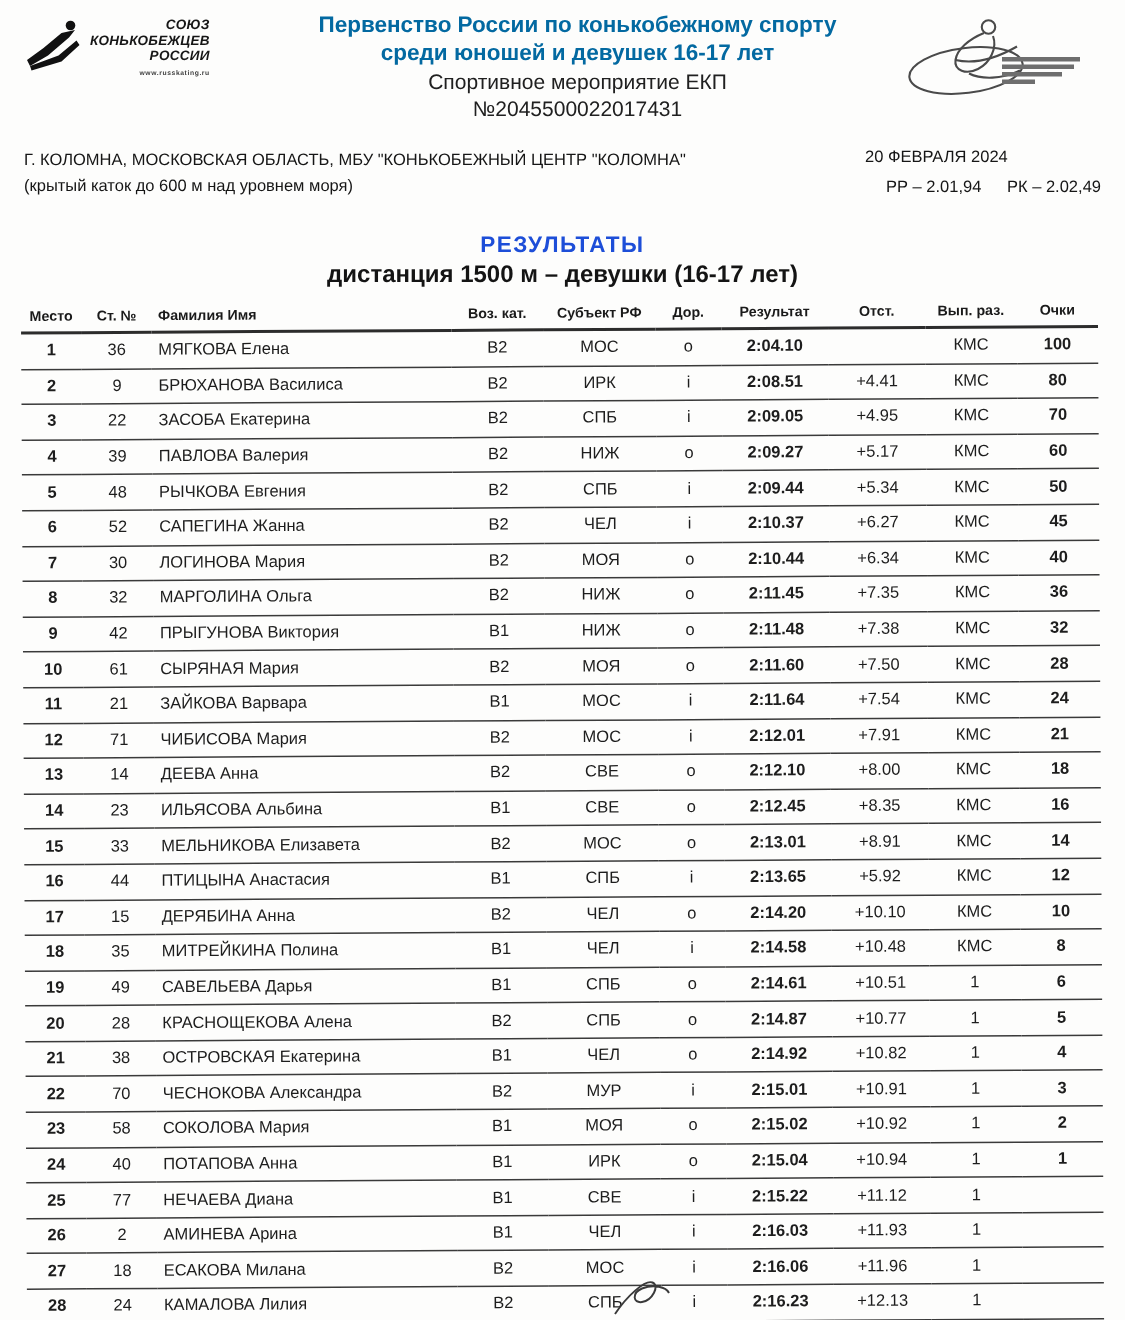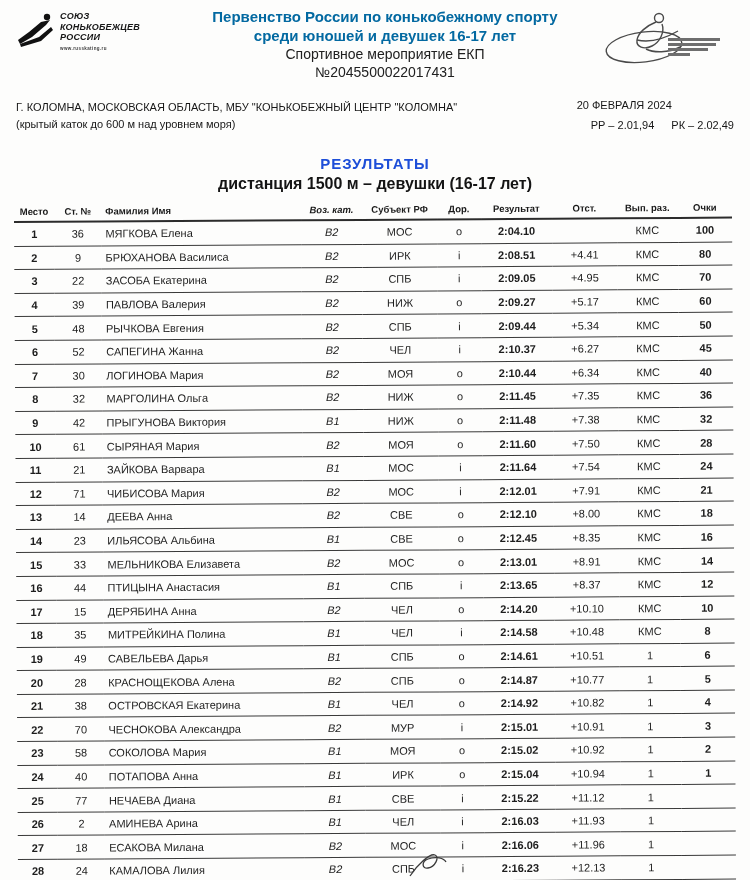--- a/index.html
+++ b/index.html
@@ -4,21 +4,21 @@
 <style>
   html,body{margin:0;padding:0;background:#e9e9e9;}
   .page{
     width:750px;height:880px;margin:0 auto;background:#fdfdfc;
     font-family:"Liberation Sans",sans-serif;color:#1c1c1c;
     position:relative;overflow:hidden;box-sizing:border-box;
   }
   
   .hdr{display:flex;align-items:flex-start;padding:7px 10px 0 16px;}
   .logo-left{width:152px;display:flex;gap:4px;align-items:flex-start;padding-top:4px;}
-  .logo-left .txt{font-style:italic;font-weight:bold;font-size:9px;line-height:10.5px;color:#161616;letter-spacing:.2px;}
+  .logo-left .txt{font-style:italic;font-weight:bold;font-size:9px;line-height:10.5px;color:#161616;letter-spacing:.2px;text-align:right;}
   .logo-left .url{font-style:normal;font-weight:bold;font-size:4.5px;color:#3c3c3c;letter-spacing:.4px;margin-top:1px;}
   .titles{flex:1;text-align:center;}
   .t1{font-weight:bold;font-size:15px;line-height:19px;color:#0369a1;}
   .t2{font-size:14px;line-height:18px;color:#202020;}
   .logo-right{width:138px;padding-top:2px;}
   
   .meta{display:flex;justify-content:space-between;align-items:flex-start;padding:18px 16px 0 16px;}
   .venue{font-size:11px;line-height:17px;color:#161616;}
   .dates{font-size:11px;line-height:13px;color:#161616;white-space:nowrap;}
   .dates .recs{margin-top:7px;}
@@ -35,21 +35,21 @@
   th{
     font-size:9.5px;font-weight:bold;color:#1a1a1a;text-align:center;
     padding:1px 1px 4px;border-bottom:2px solid #2c2c2c;white-space:nowrap;overflow:hidden;
   }
   td{
     font-size:11px;height:22.6px;text-align:center;padding:0 1px;
     border-bottom:1px solid #3a3a3a;color:#1d1d1d;white-space:nowrap;overflow:hidden;
   }
   th.c2,td.c2{text-align:left;padding-left:4px;}
   td.c0,td.c6,td.c9{font-weight:bold;}
-  .c0{width:5.5%;} .c1{width:6.5%;} .c2{width:28%;} .c3{width:8.5%;font-style:italic;} .c4{width:10.5%;}
+  .c0{width:5.5%;} .c1{width:6.5%;} .c2{width:28%;} .c3{width:8.5%;} .c4{width:10.5%;}
   .c5{width:6%;} .c6{width:10%;} .c7{width:9%;} .c8{width:8.5%;} .c9{width:7.5%;}
   
   .squiggle{position:absolute;left:408px;top:850px;}
 </style>
 </head>
 <body>
 
 <div class="page">
 
   <div class="hdr">
@@ -311,21 +311,21 @@
           <td class="c9">14</td>
         </tr>
         <tr>
           <td class="c0">16</td>
           <td class="c1">44</td>
           <td class="c2">ПТИЦЫНА Анастасия</td>
           <td class="c3">В1</td>
           <td class="c4">СПБ</td>
           <td class="c5">i</td>
           <td class="c6">2:13.65</td>
-          <td class="c7">+8.37</td>
+          <td class="c7">+5.92</td>
           <td class="c8">КМС</td>
           <td class="c9">12</td>
         </tr>
         <tr>
           <td class="c0">17</td>
           <td class="c1">15</td>
           <td class="c2">ДЕРЯБИНА Анна</td>
           <td class="c3">В2</td>
           <td class="c4">ЧЕЛ</td>
           <td class="c5">o</td>

